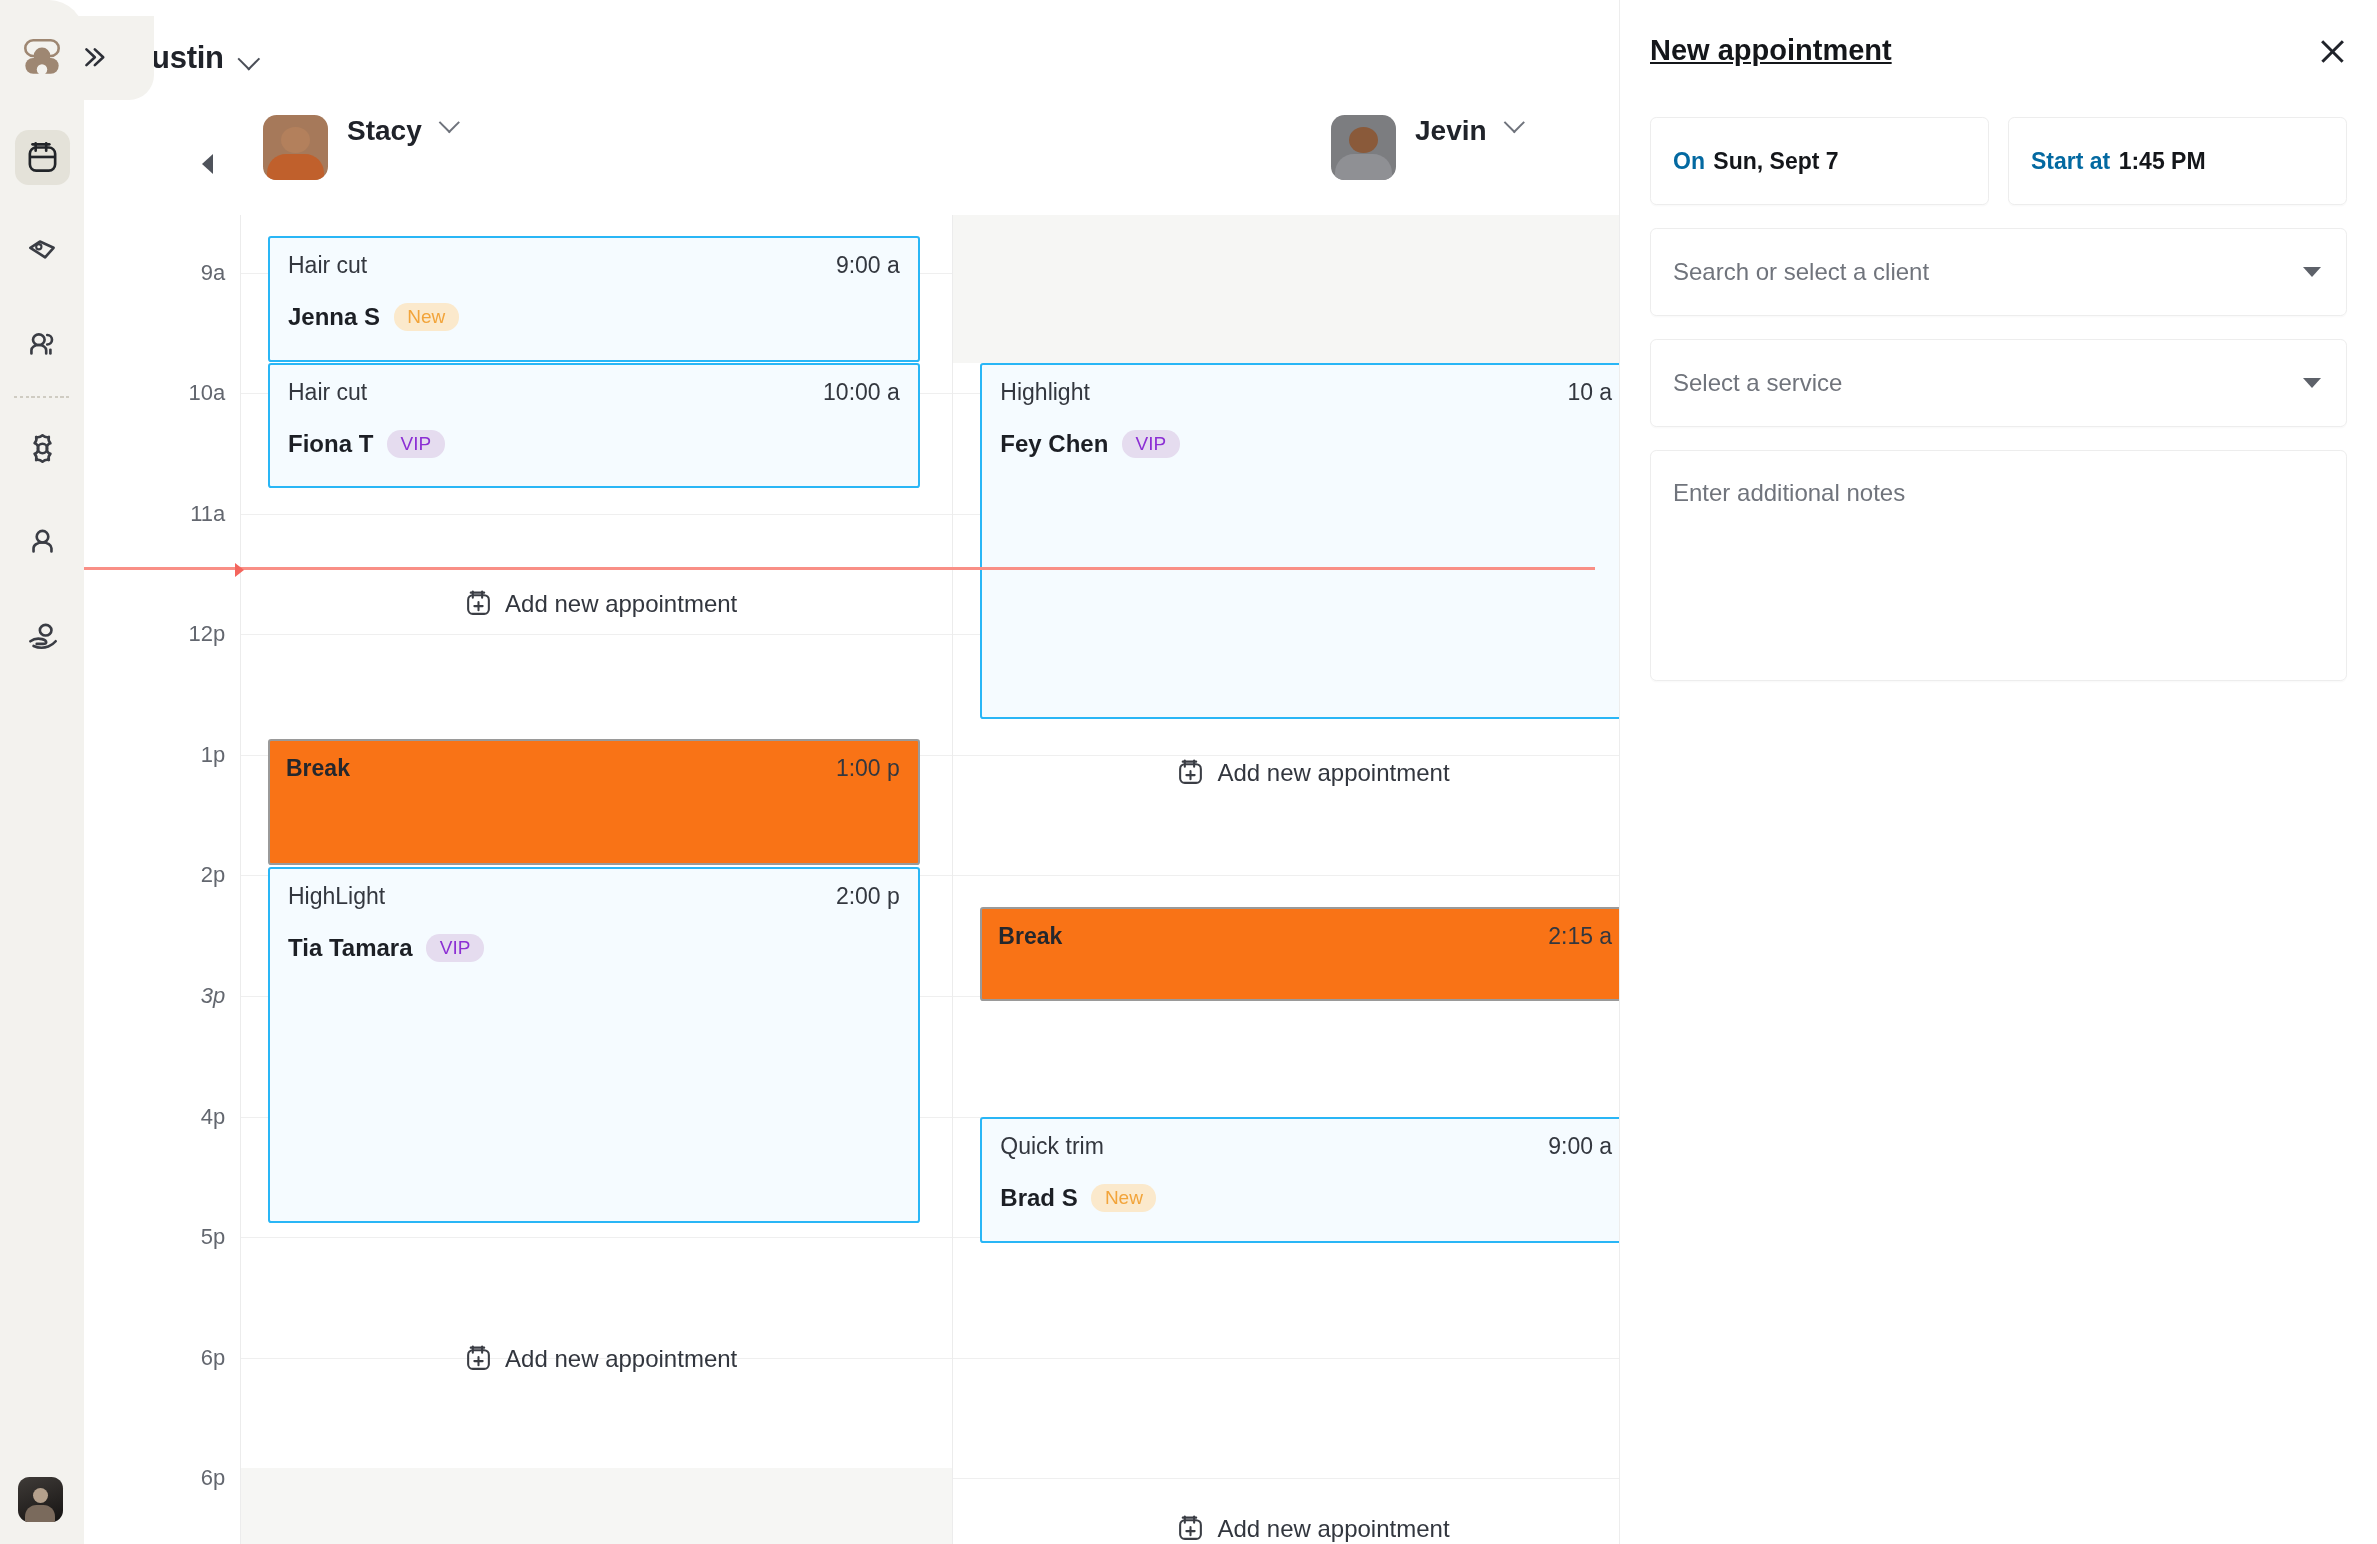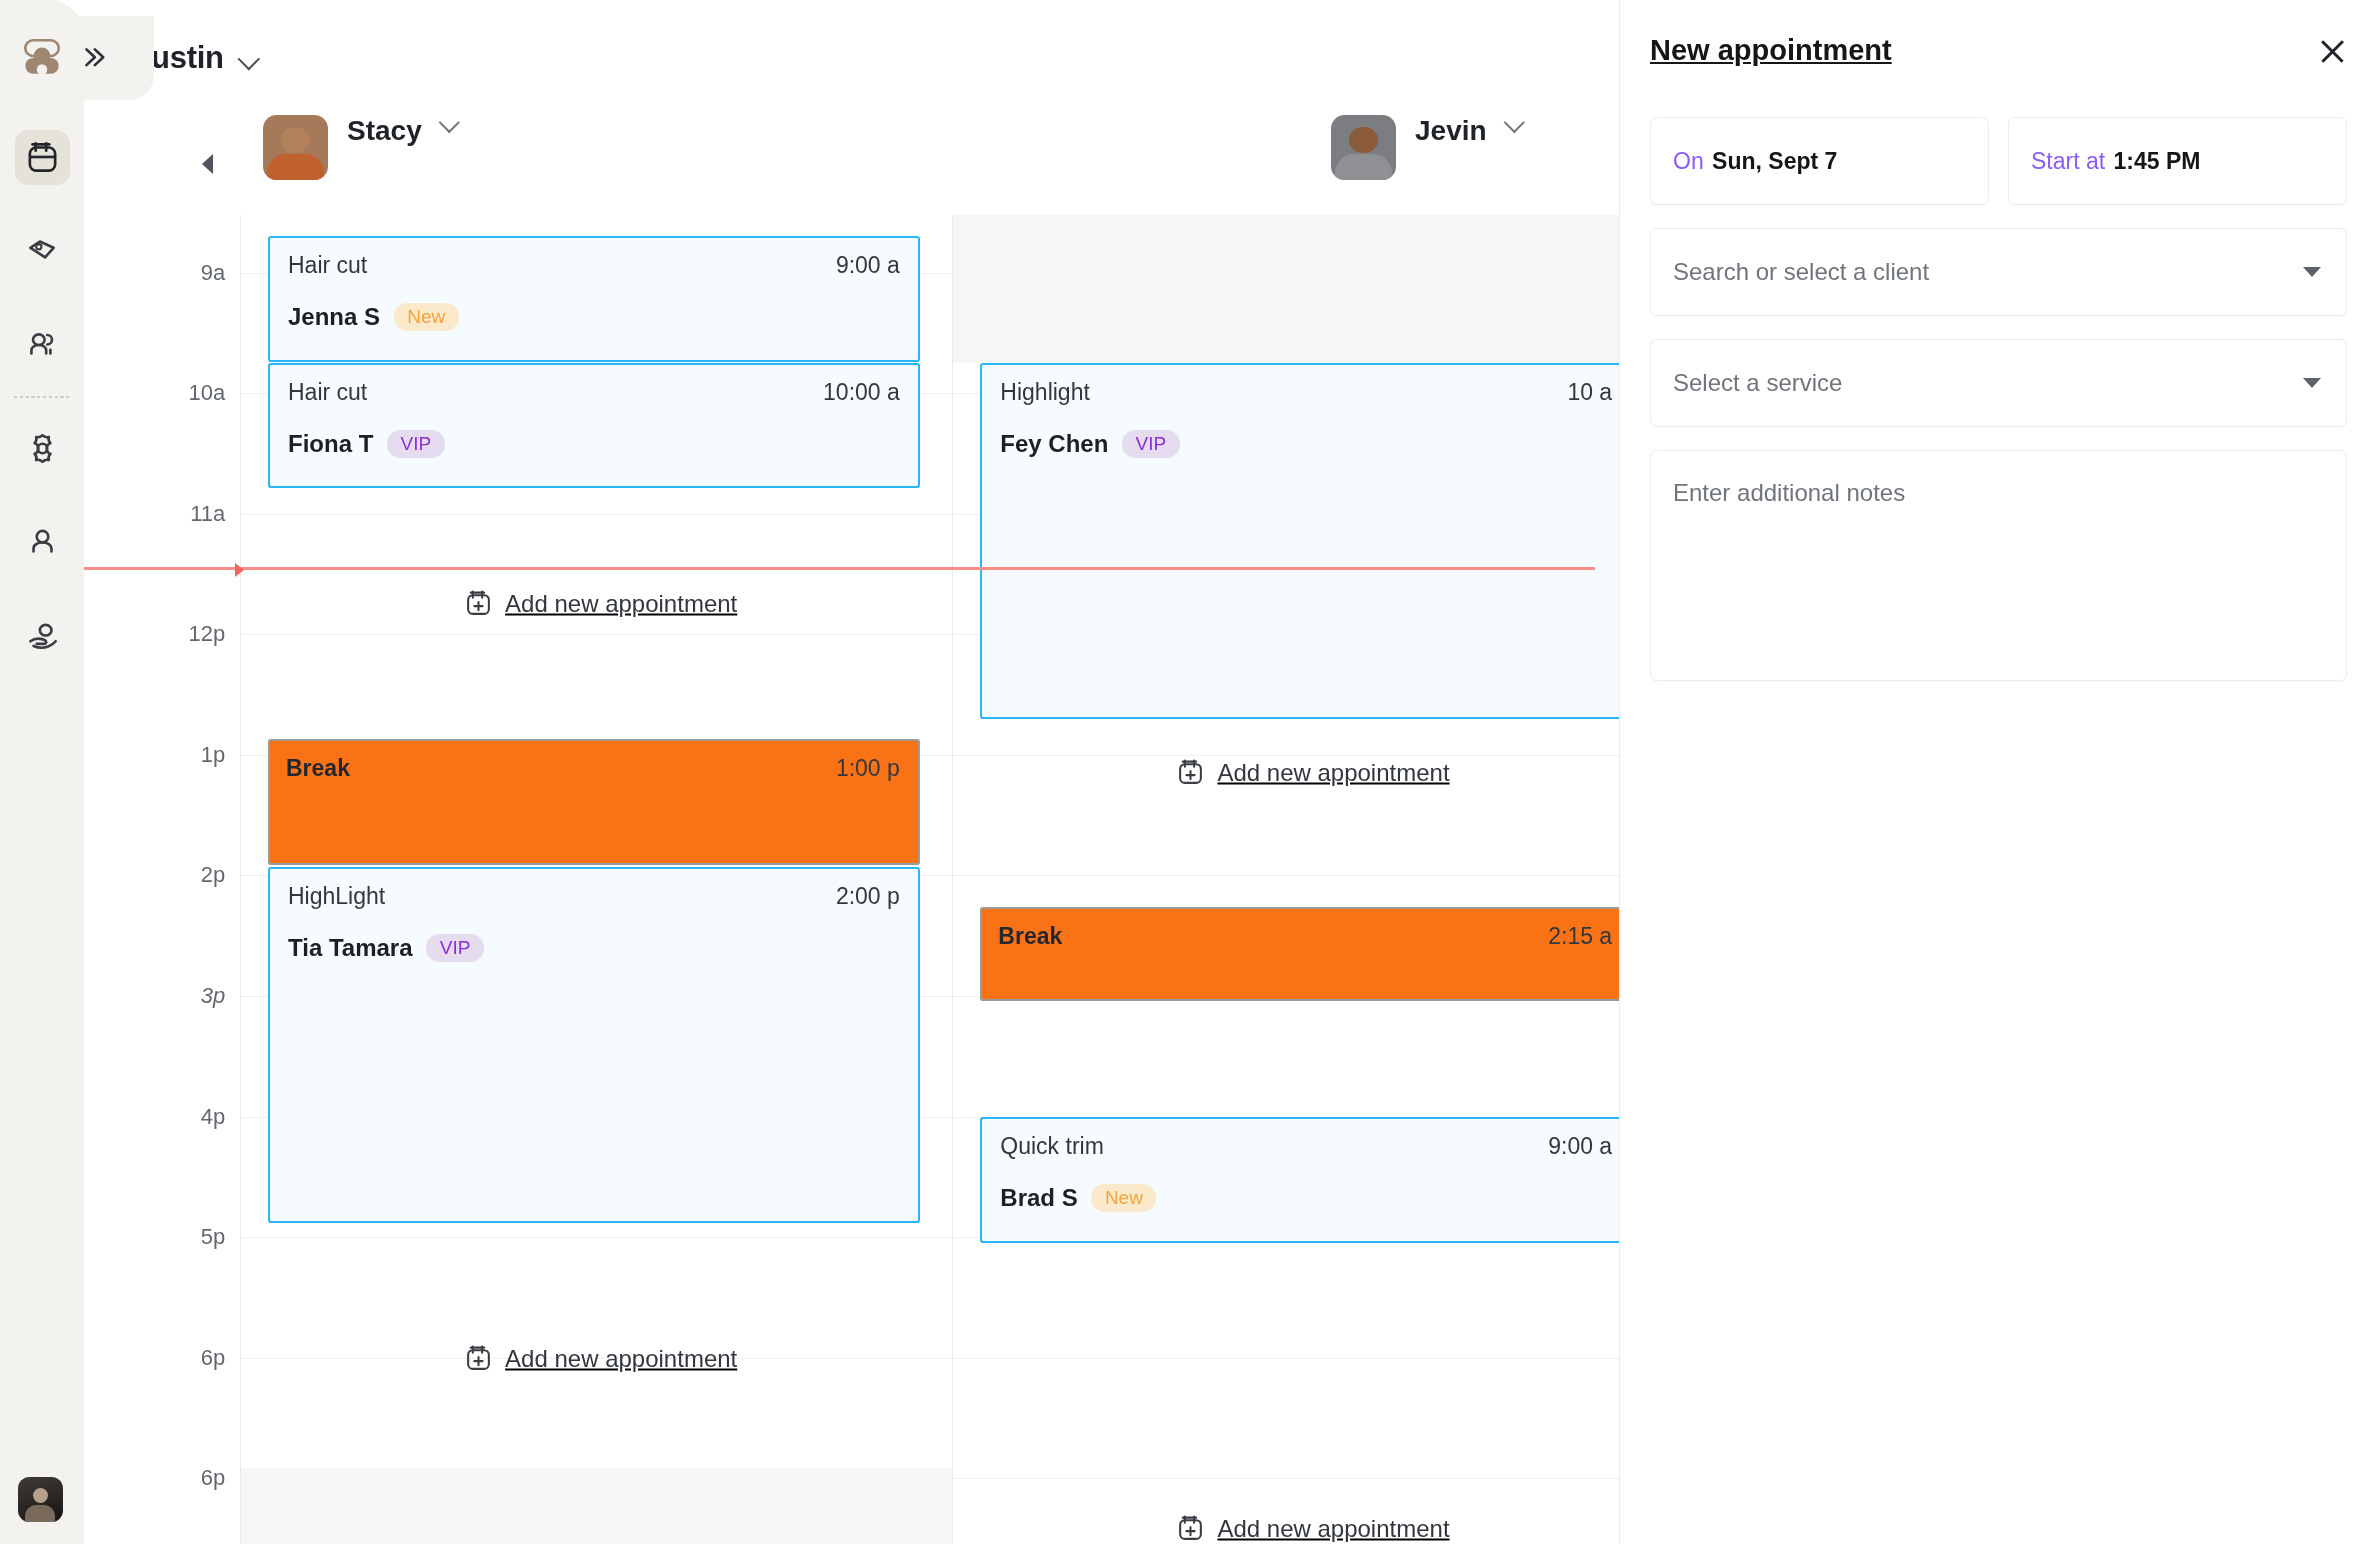--- a/index.html
+++ b/index.html
@@ -178,21 +178,20 @@
     padding: 4.2px 13.6px 5.2px 13.6px; line-height: 1;
   }
   .badge.new { background: #fbe9cc; color: #f2a43a; }
   .badge.vip { background: #e5dcef; color: #8c2fd4; }
 
   
   .addnew {
     position: absolute; display: flex; align-items: center; gap: 12px;
     left: 8px; right: 0; justify-content: center;
     transform: translateY(-50%);
-    text-decoration: underline;
   }
   .addnew .ico { width: 29px; height: 29px; flex: 0 0 29px; }
   .addnew .lbl { font-size: 24px; color: #32363e; }
 
   
   .nowline {
     position: absolute; left: 0; height: 3.1px; background: #f98f86; z-index: 40;
   }
   .nowdot {
     position: absolute; width: 0; height: 0; z-index: 41;
@@ -222,21 +221,21 @@
   .close-x::after { transform: rotate(-45deg); }
 
   .panel-body { padding: 0 30px; }
   .row2 { display: flex; gap: 19px; margin-top: 50px; }
   .field {
     flex: 1 1 0; height: 88px; border: 1.6px solid #ededed; border-radius: 6.3px;
     display: flex; align-items: center; padding: 0 22px;
     font-size: 23px;
     box-shadow: 0 1.6px 0 rgba(0,0,0,0.02);
   }
-  .field .pre { color: #8b5cf6; margin-right: 8.4px; }
+  .field .pre { color: #0369a1; margin-right: 8.4px; font-weight: bold; }
   .field .val { color: #14161a; font-weight: 700; }
   .select {
     position: relative; height: 88px; border: 1.6px solid #ededed; border-radius: 6.3px;
     display: flex; align-items: center; padding: 0 22px; margin-top: 23px;
     font-size: 24px; color: #70747c;
     box-shadow: 0 1.6px 0 rgba(0,0,0,0.02);
   }
   .caret {
     position: absolute; right: 25px; top: 50%; transform: translateY(-50%);
     width: 0; height: 0;

